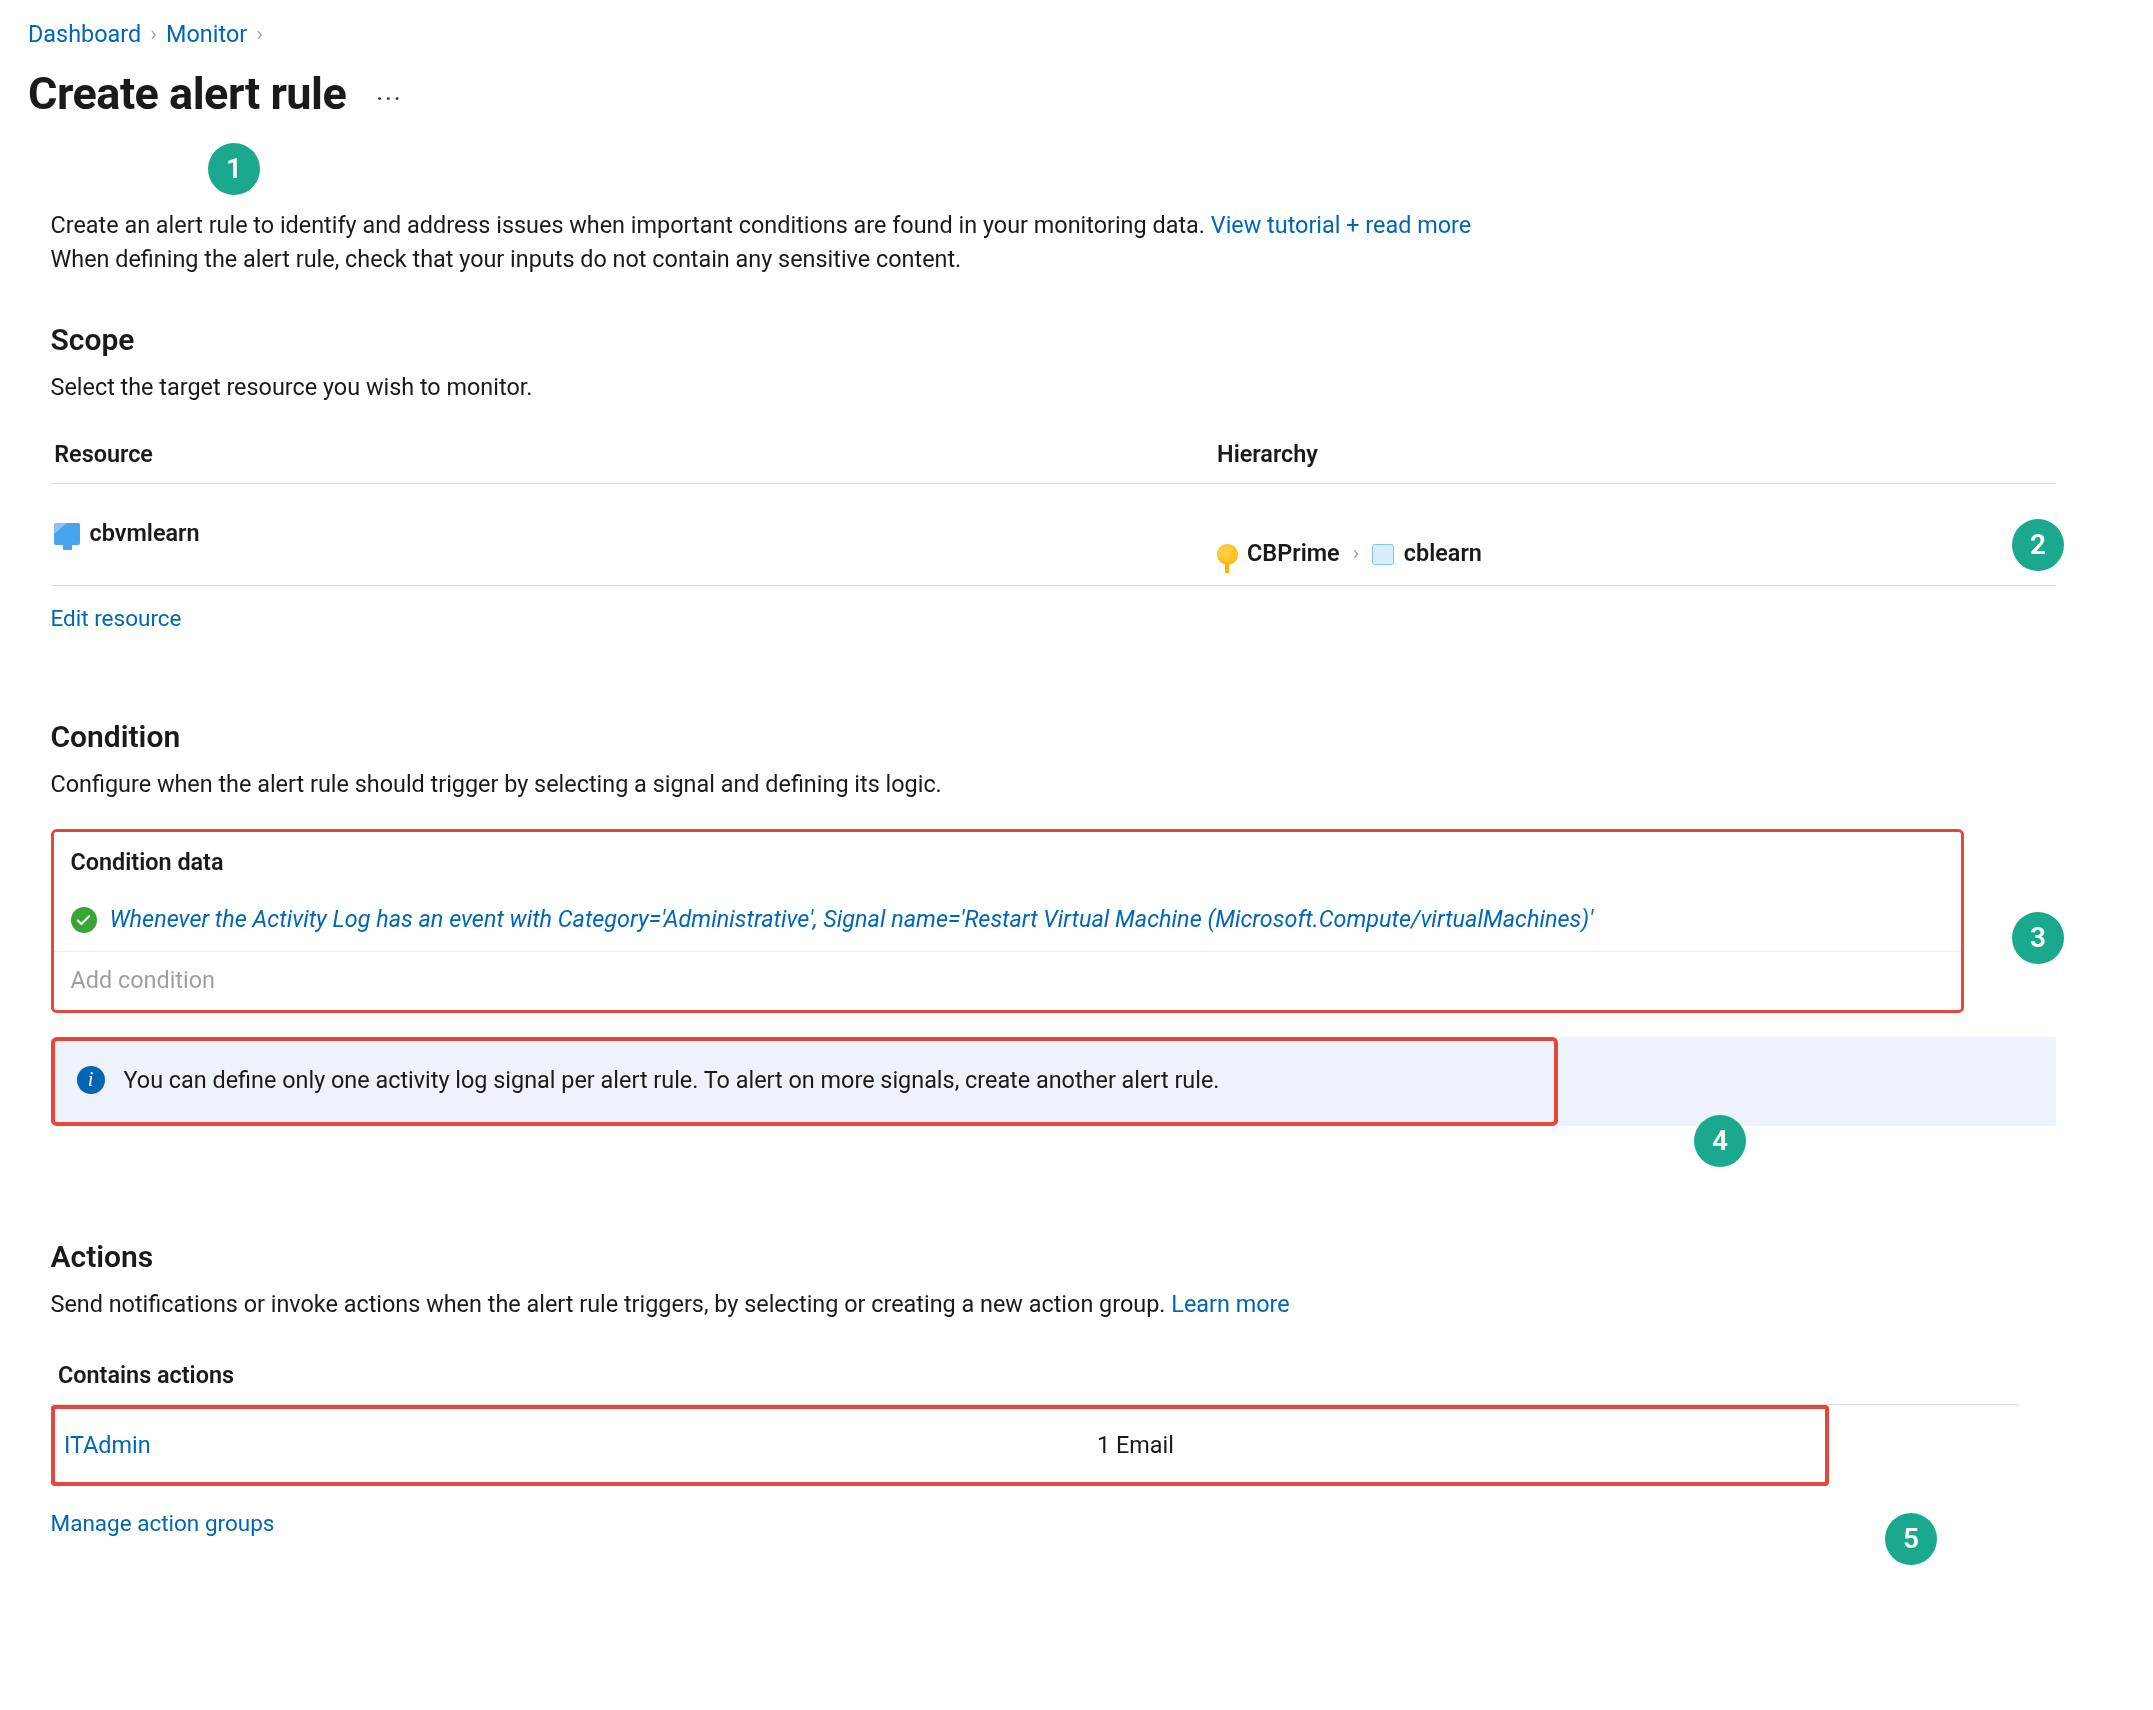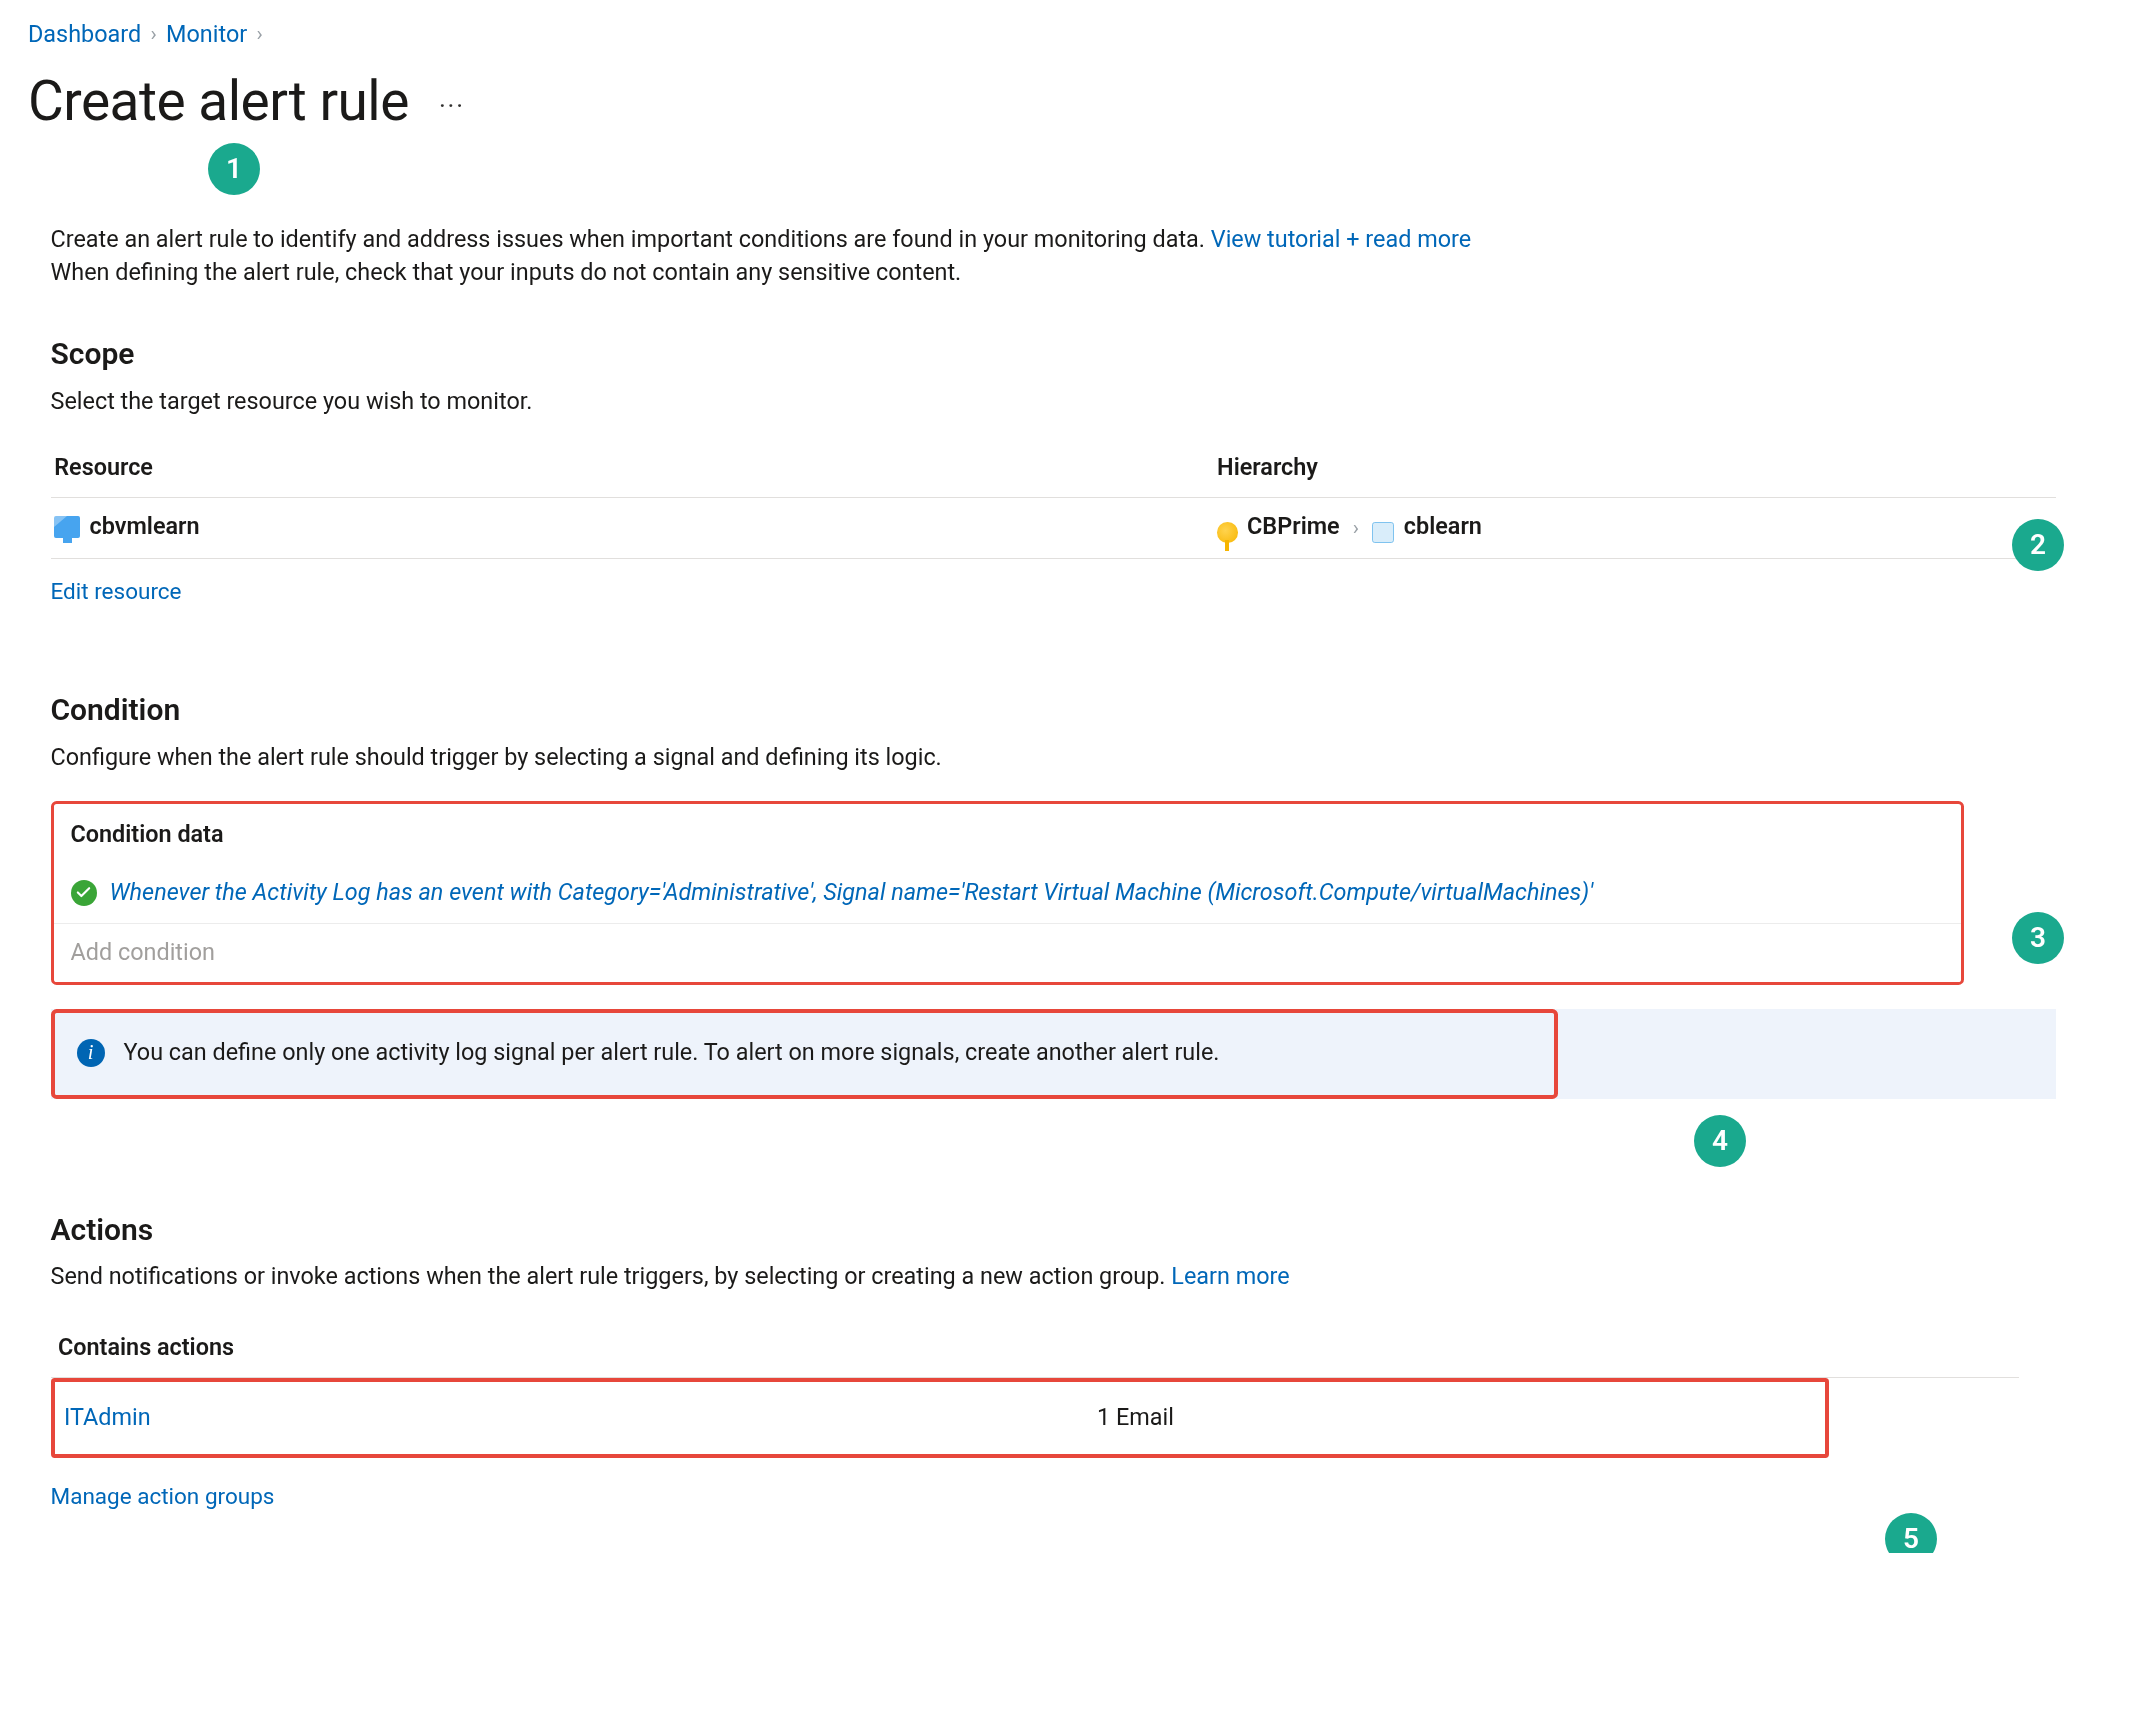--- a/index.html
+++ b/index.html
@@ -14,21 +14,21 @@
     position: relative;
   }
   a, .link { color: #0067b8; text-decoration: none; cursor: pointer; }
 
   
   .breadcrumb { display: flex; align-items: center; gap: 9.4px; font-size: 23.4px; margin-bottom: 13px; }
   .breadcrumb .sep { color: #99a0a6; font-size: 20.6px; }
 
   
   .title-row { display: flex; align-items: center; gap: 22.5px; margin-bottom: 86px; }
-  .page-title { font-size: 55px; font-weight: 400; letter-spacing: -0.5px; }
+  .page-title { font-size: 45px; font-weight: 700; letter-spacing: -0.5px; }
   .more-btn { font-size: 26px; color: #323130; letter-spacing: 1.9px; cursor: pointer; padding: 3.7px 7.5px; position: relative; top: 5.6px;}
 
   
   .description { margin: 0 0 45px 22.5px; font-size: 23.4px; max-width: 1733px; }
   .description p { margin-bottom: 1.9px; }
 
   
   h2.section { font-size: 30px; font-weight: 600; margin: 0 0 11.2px 22.5px; }
   p.section-sub { margin: 0 0 24px 22.5px; font-size: 23.4px; }
 
@@ -50,21 +50,21 @@
     
     content: ""; position: absolute; bottom: -4.7px; left: 8.4px;
     width: 9.4px; height: 4.7px; background: #47a4ef;
   }
   .vm-icon::after {
     
     content: ""; position: absolute; top: 0; left: 0;
     width: 0; height: 0; border-top: 11.2px solid rgba(255,255,255,0.35); border-right: 13px solid transparent;
   }
 
-  .hier-cell { display: flex; align-items: flex-end; gap: 9.4px; }
+  .hier-cell { display: flex; align-items: center; gap: 9.4px; margin-top: 41px; }
   .key-icon {
     width: 20.6px; height: 20.6px; border-radius: 50%;
     background: radial-gradient(circle at 40% 40%, #ffd34e, #f7b500);
     display: inline-block; position: relative;
   }
   .key-icon::after { 
     content: ""; position: absolute; top: 18px; left: 8.4px; width: 3.7px; height: 11.2px; background: #f7b500;
   }
   .rg-icon {
     width: 22.5px; height: 20.6px;

